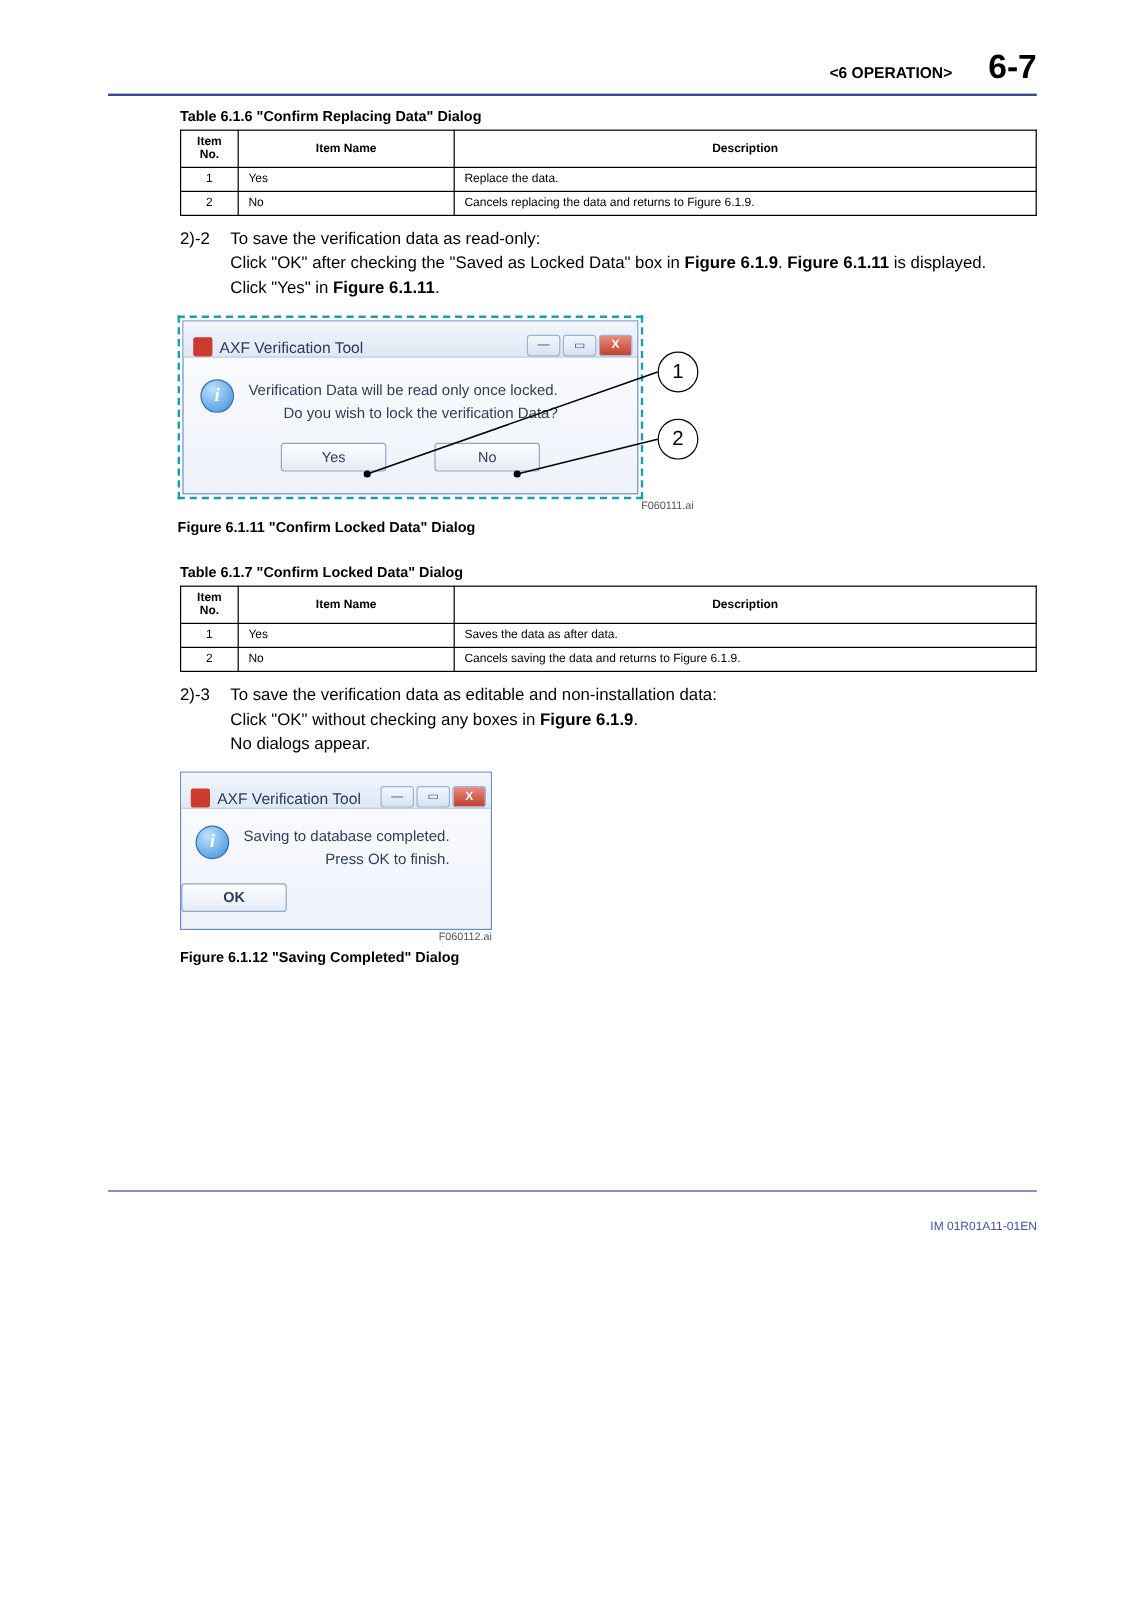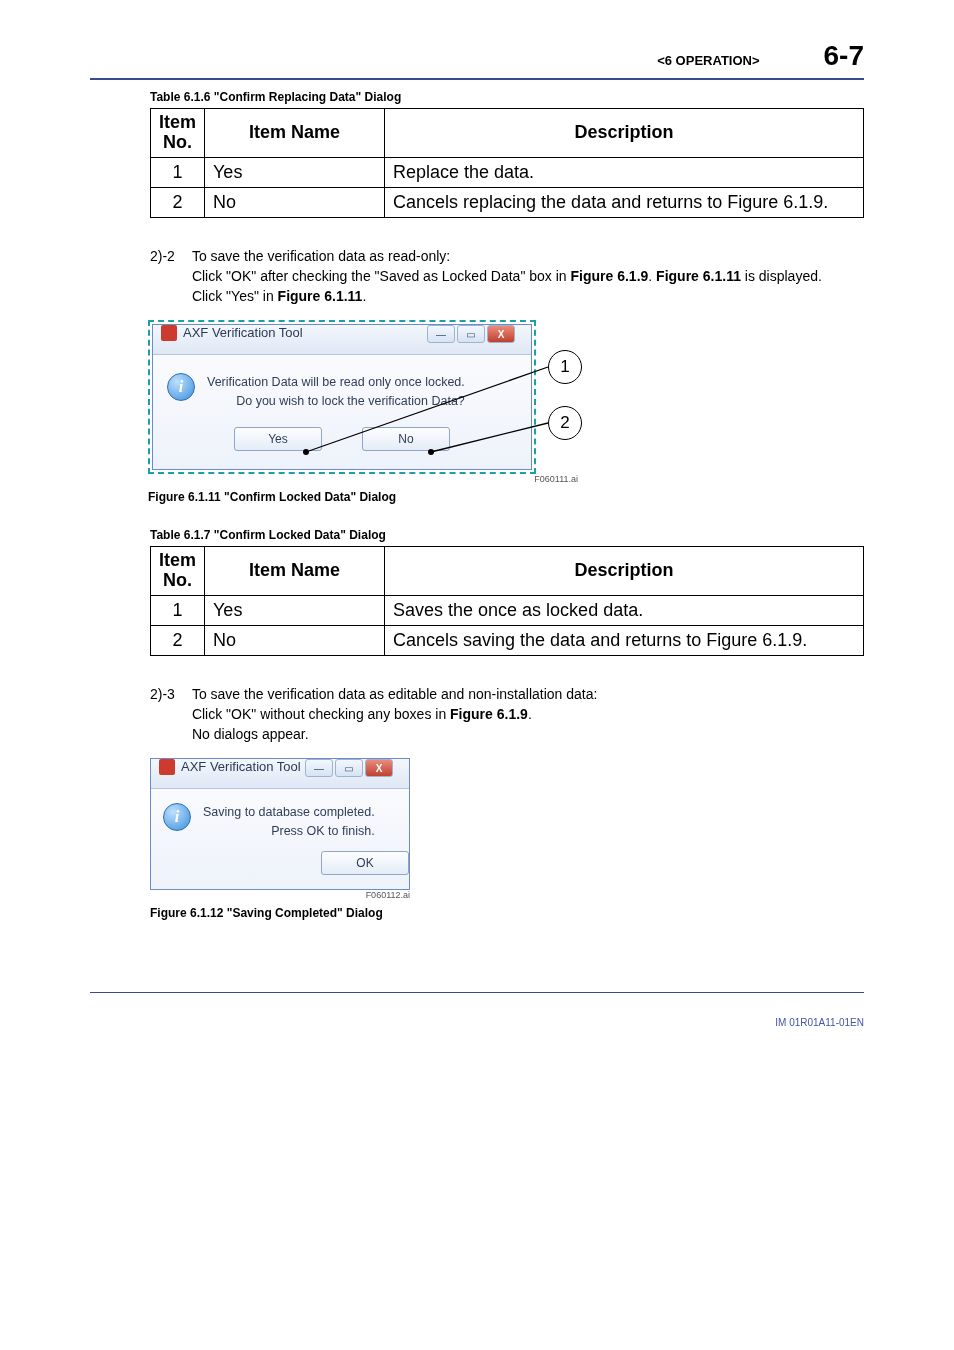--- a/index.html
+++ b/index.html
@@ -1,59 +1,59 @@
 <!DOCTYPE html>
 <html><head>
 <meta charset="utf-8">
 <style>
   * { box-sizing: border-box; margin: 0; padding: 0; }
   html, body { width: 954px; height: 1350px; font-family: Arial, Helvetica, sans-serif; background: #fff; color: #000; }
   .page { position: relative; width: 954px; height: 1065px; padding: 0; }
   .header { position: absolute; top: 40px; left: 0; right: 0; padding: 0 90px 0 0; }
   .header-line { display: flex; justify-content: flex-end; align-items: baseline; gap: 30px; }
   .sec-label { font-size: 13px; font-weight: bold; }
-  .page-num { font-size: 28px; font-weight: bold; margin-left: 34px; }
+  .page-num { font-size: 28px; font-weight: bold; }
   .hr-top { position: absolute; top: 78px; left: 90px; right: 90px; height: 2px; background: #3b4a8f; }
   .content { position: absolute; top: 88px; left: 150px; right: 90px; }
   .table-caption { font-size: 12px; font-weight: bold; margin: 2px 0 4px 0; }
-  table.data { border-collapse: collapse; width: 100%; font-size: 18px; }
+  table.data { border-collapse: collapse; width: 100%; font-size: 10px; }
   table.data th, table.data td { border: 1px solid #000; padding: 4px 8px; text-align: left; vertical-align: middle; }
   table.data th { font-weight: bold; text-align: center; }
   table.data th.itemno { width: 48px; line-height: 1.1; }
   table.data th.itemname { width: 180px; }
   table.data td.num { text-align: center; }
-  .para { font-size: 14px; line-height: 1.45; margin-top: 28px; }
+  .para { font-size: 14px; line-height: 1.45; margin-top: 8px; }
   .step-label { display: inline-block; width: 38px; vertical-align: top; }
   .step-body { display: inline-block; width: calc(100% - 44px); vertical-align: top; }
   .bold { font-weight: bold; }
   .figwrap { margin-top: 14px; }
   .fig-caption { font-size: 12px; font-weight: bold; margin-top: 6px; }
   .fig-sub { font-size: 9px; color: #555; text-align: right; }
   
   .dlg { position: relative; width: 380px; border: 1px solid #6a8cc7; background: linear-gradient(#fdfdff, #eef2fa); font-family: "Segoe UI", Tahoma, sans-serif; color: #2b3a55; }
   .dlg-outline { border: 2px dashed #1aa0a6; padding: 2px; display: inline-block; }
-  .dlg-title { display: flex; align-items: flex-start; height: 30px; padding: 0 16px 0 8px; background: linear-gradient(#f3f6fc, #dfe8f5); border-bottom: 1px solid #b8c6dd; font-size: 13px; }
+  .dlg-title { display: flex; align-items: flex-end; height: 30px; padding: 0 4px 0 8px; background: linear-gradient(#f3f6fc, #dfe8f5); border-bottom: 1px solid #b8c6dd; font-size: 13px; }
   .dlg-title .icon16 { width: 16px; height: 16px; margin-right: 6px; background: #cc3b2e; border-radius: 2px; display: inline-block; }
   .winbtns { margin-left: auto; display: flex; gap: 2px; }
   .winbtn { width: 28px; height: 18px; border: 1px solid #9fb3d1; border-radius: 3px; background: linear-gradient(#f3f7fd,#d7e3f3); display: flex; align-items: center; justify-content: center; font-size: 10px; color: #3a4a66; }
   .winbtn.close { background: linear-gradient(#e98b7c,#c0412f); color: #fff; font-weight: bold; }
   .dlg-body { padding: 18px 14px 16px 14px; display: flex; gap: 12px; }
   .info-icon { width: 28px; height: 28px; border-radius: 50%; background: radial-gradient(circle at 35% 30%, #bfe0ff, #3a8edb); display:flex; align-items:center; justify-content:center; color:#fff; font-weight:bold; font-family: Georgia, serif; font-style: italic; font-size:16px; border:1px solid #2f6fae; flex-shrink:0; }
   .dlg-text { font-size: 12.5px; line-height: 1.5; color: #2f3e57; text-align: right; }
   .dlg-btns { display: flex; gap: 40px; justify-content: center; padding: 0 0 18px 0; }
   .dlg-btn { width: 88px; height: 24px; border: 1px solid #8fa6c8; border-radius: 3px; background: linear-gradient(#fdfeff,#e4ecf7); font-size: 12px; color: #2f3e57; display:flex; align-items:center; justify-content:center; }
   
   .callout-group { position: absolute; }
   .callout { width: 34px; height: 34px; border: 1.5px solid #000; border-radius: 50%; display:flex; align-items:center; justify-content:center; font-size: 17px; background:#fff; }
   .lead { stroke: #000; stroke-width: 1.3; fill: none; }
   .dot { fill: #000; }
   
   .dlg2 { position: relative; width: 260px; border: 1px solid #6a8cc7; background: linear-gradient(#fdfdff, #eef2fa); font-family: "Segoe UI", Tahoma, sans-serif; color: #2b3a55; }
   .dlg2 .dlg-body { padding: 14px 12px 10px 12px; }
-  .dlg2 .dlg-btns { justify-content: flex-end; padding-bottom: 14px; }
+  .dlg2 .dlg-btns { justify-content: flex-start; padding-bottom: 14px; font-weight: bold; }
   .hr-bottom { position: absolute; left: 90px; right: 90px; bottom: 72px; height: 1px; background: #3b4a8f; }
   .footer-code { position: absolute; right: 90px; bottom: 37px; font-size: 10px; color: #4454a3; }
   svg.overlay { position:absolute; top:0; left:0; pointer-events:none; }
 </style>
 </head>
 <body>
 
 <div class="page">
   <div class="header">
     <div class="header-line">
@@ -148,21 +148,21 @@
         <tr>
           <th class="itemno">Item No.</th>
           <th class="itemname">Item Name</th>
           <th>Description</th>
         </tr>
       </thead>
       <tbody>
         <tr>
           <td class="num">1</td>
           <td>Yes</td>
-          <td>Saves the once as locked data.</td>
+          <td>Saves the data as after data.</td>
         </tr>
         <tr>
           <td class="num">2</td>
           <td>No</td>
           <td>Cancels saving the data and returns to Figure 6.1.9.</td>
         </tr>
       </tbody>
     </table>
 
     <div class="para">

